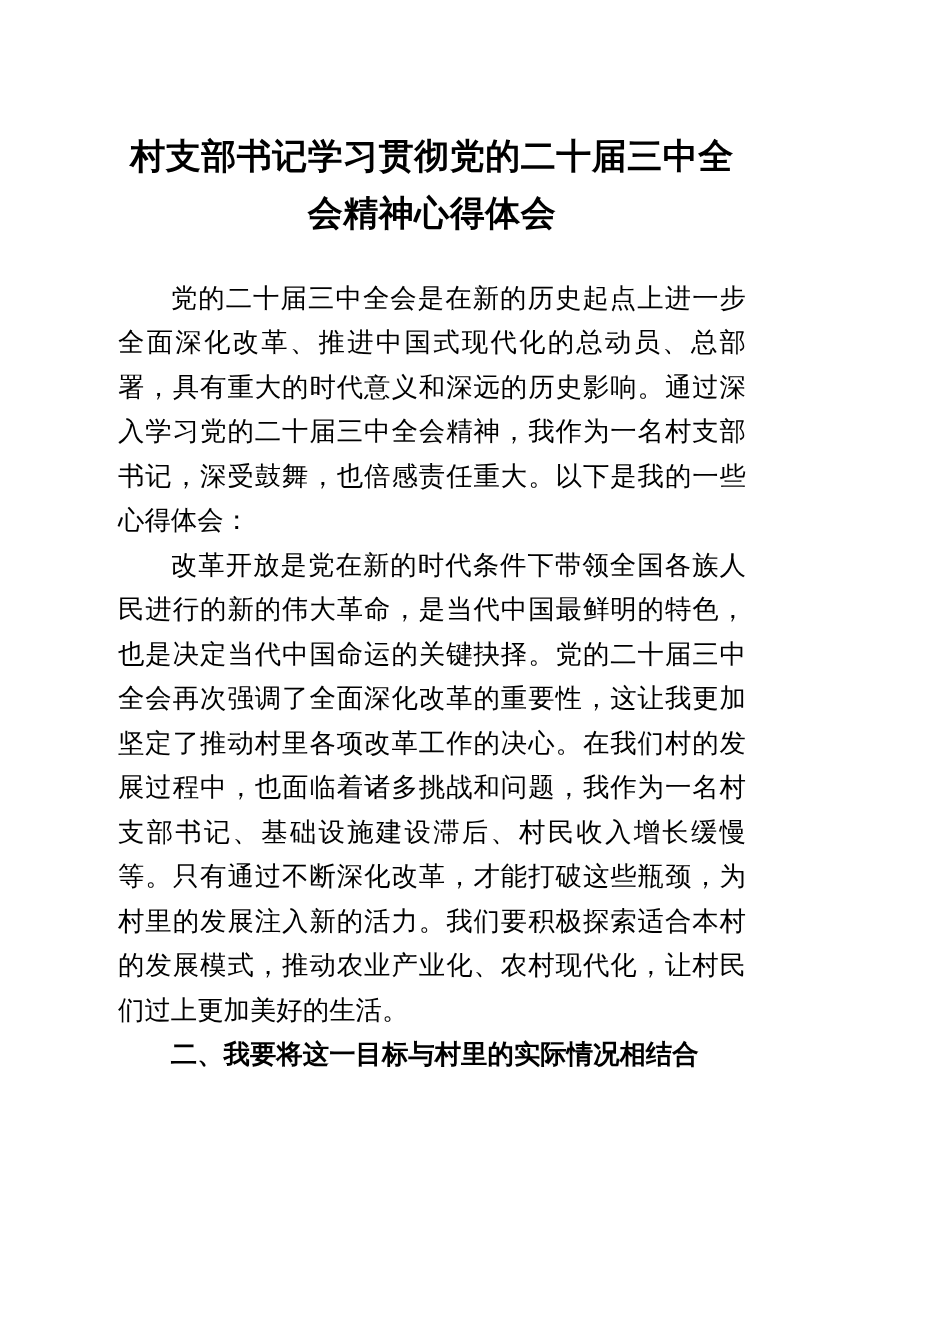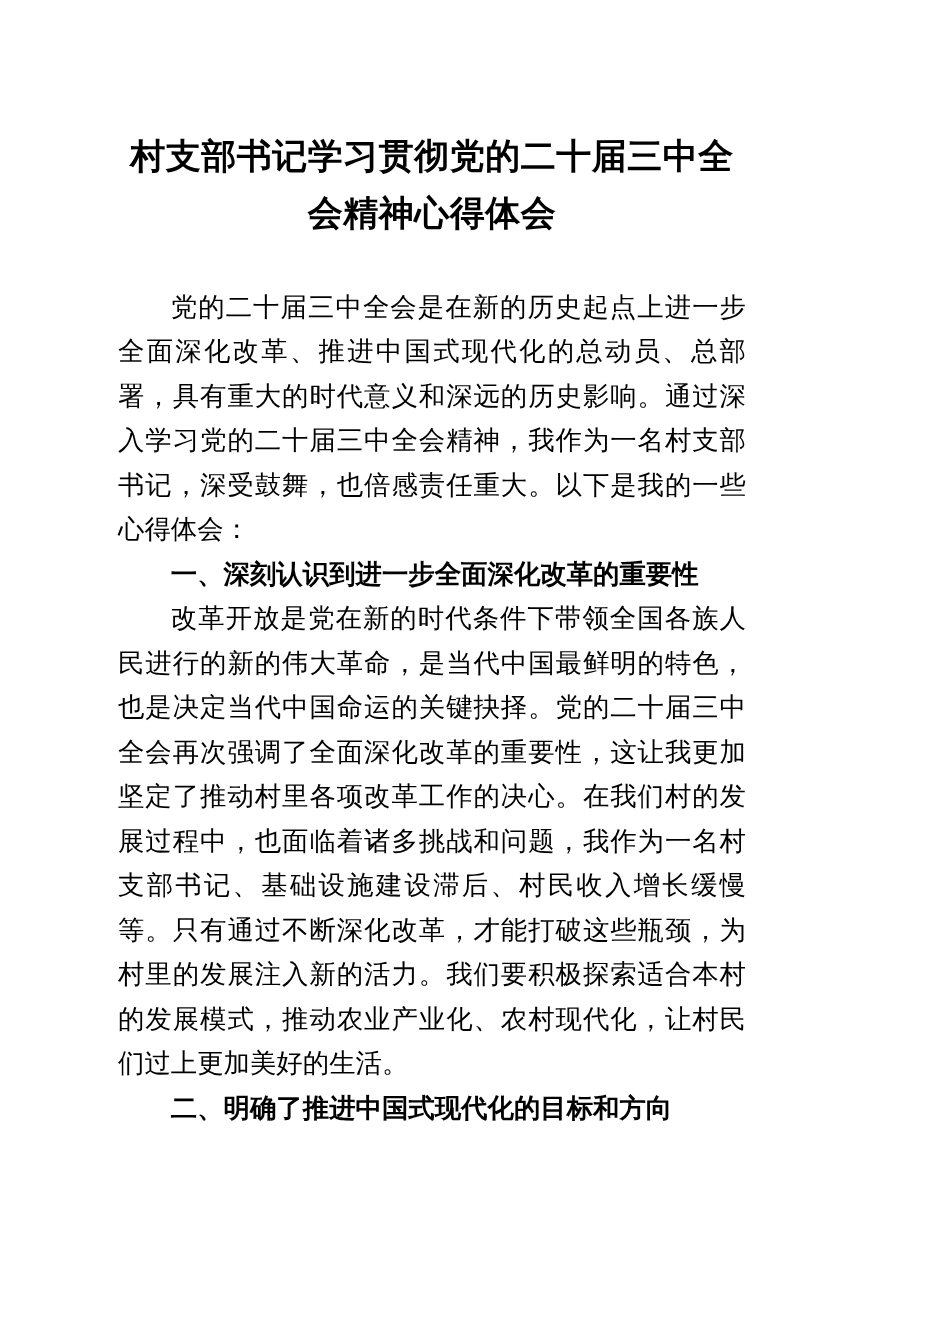--- a/index.html
+++ b/index.html
@@ -21,21 +21,21 @@
   .doc-title {
     margin: 0;
     font-size: 35px;
     line-height: 56.8px;
     font-weight: 700;
     text-align: center;
     letter-spacing: 0.5px;
     font-family: "Liberation Serif", "DejaVu Serif", serif;
   }
   .doc-body {
-    margin-top: 42px;
+    margin-top: 33px;
   }
   .doc-paragraph {
     margin: 0;
     font-size: 26.4px;
     line-height: 44.5px;
     text-align: justify;
     text-justify: inter-ideograph;
     text-indent: 2em;
     font-weight: 400;
     font-family: "Liberation Serif", "DejaVu Serif", serif;
@@ -49,17 +49,16 @@
     font-family: "Liberation Sans", "DejaVu Sans", sans-serif;
   }
 </style>
 </head>
 <body>
 
 <div class="page">
   <h1 class="doc-title">村支部书记学习贯彻党的二十届三中全会精神心得体会</h1>
   <div class="doc-body" id="doc-body">
       <p class="doc-paragraph">党的二十届三中全会是在新的历史起点上进一步全面深化改革、推进中国式现代化的总动员、总部署，具有重大的时代意义和深远的历史影响。通过深入学习党的二十届三中全会精神，我作为一名村支部书记，深受鼓舞，也倍感责任重大。以下是我的一些心得体会：</p>
-      <h2 class="doc-heading">一、深刻认识到进一步全面深化改革的重要性</h2>
       <p class="doc-paragraph">改革开放是党在新的时代条件下带领全国各族人民进行的新的伟大革命，是当代中国最鲜明的特色，也是决定当代中国命运的关键抉择。党的二十届三中全会再次强调了全面深化改革的重要性，这让我更加坚定了推动村里各项改革工作的决心。在我们村的发展过程中，也面临着诸多挑战和问题，我作为一名村支部书记、基础设施建设滞后、村民收入增长缓慢等。只有通过不断深化改革，才能打破这些瓶颈，为村里的发展注入新的活力。我们要积极探索适合本村的发展模式，推动农业产业化、农村现代化，让村民们过上更加美好的生活。</p>
-      <h2 class="doc-heading">二、明确了推进中国式现代化的目标和方向</h2>
+      <h2 class="doc-heading">二、我要将这一目标与村里的实际情况相结合</h2>
     </div>
 </div>
 
 </body></html>

